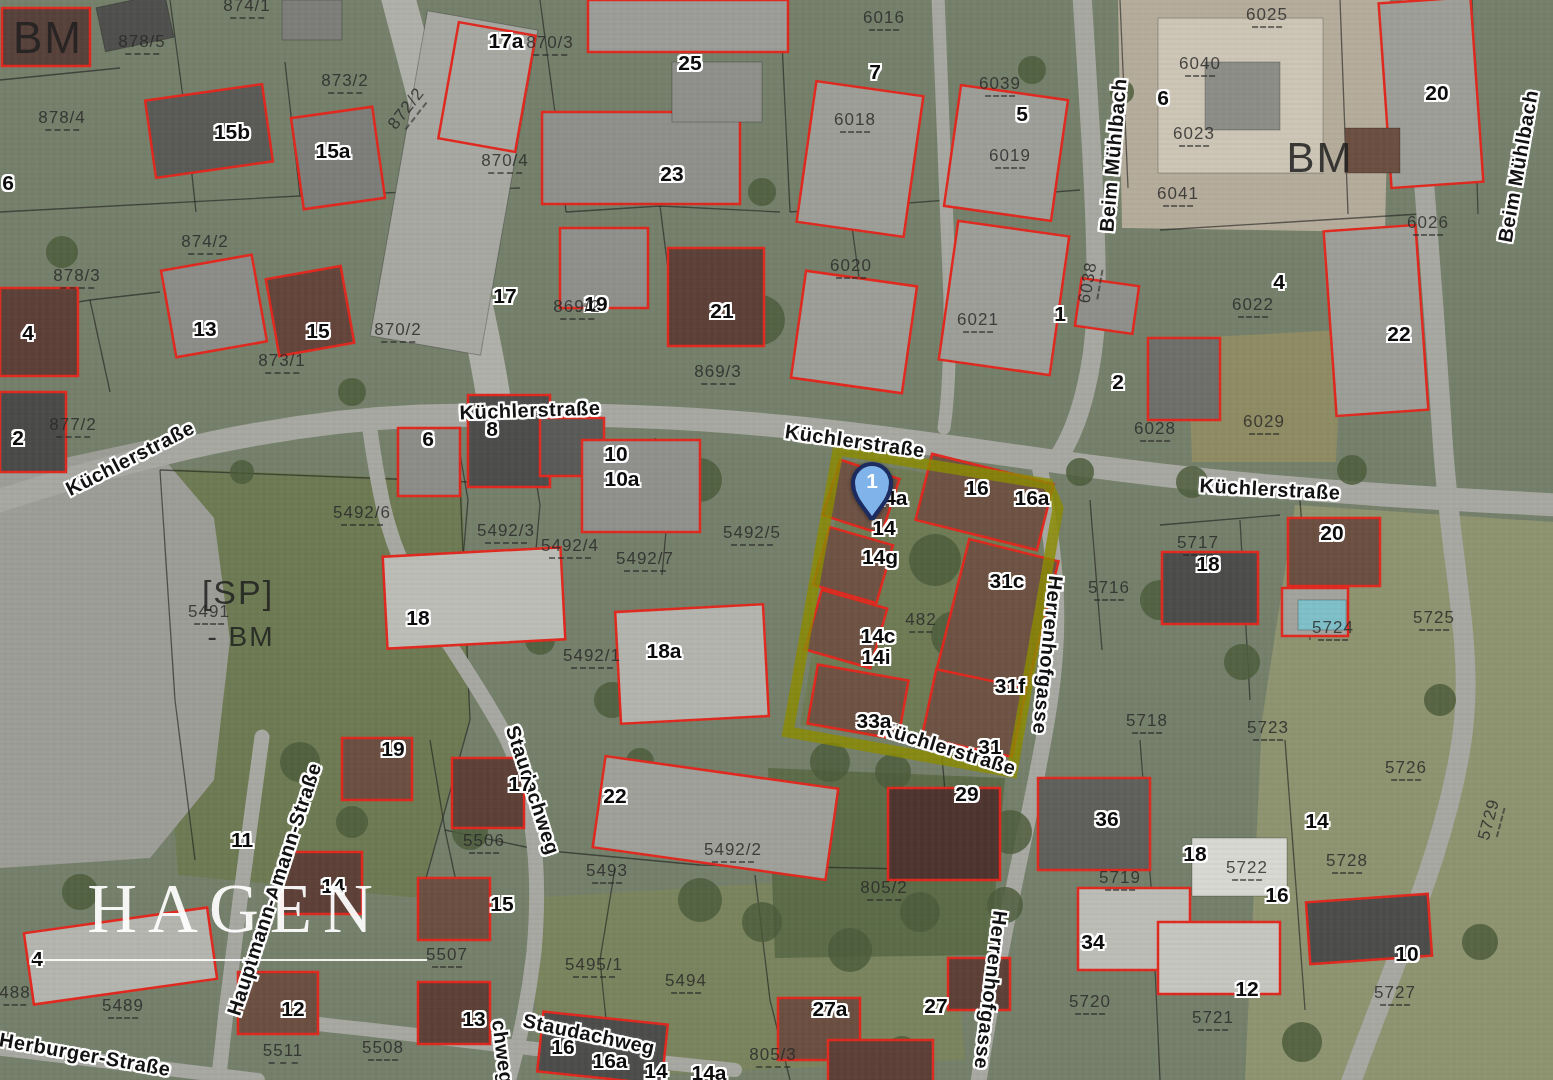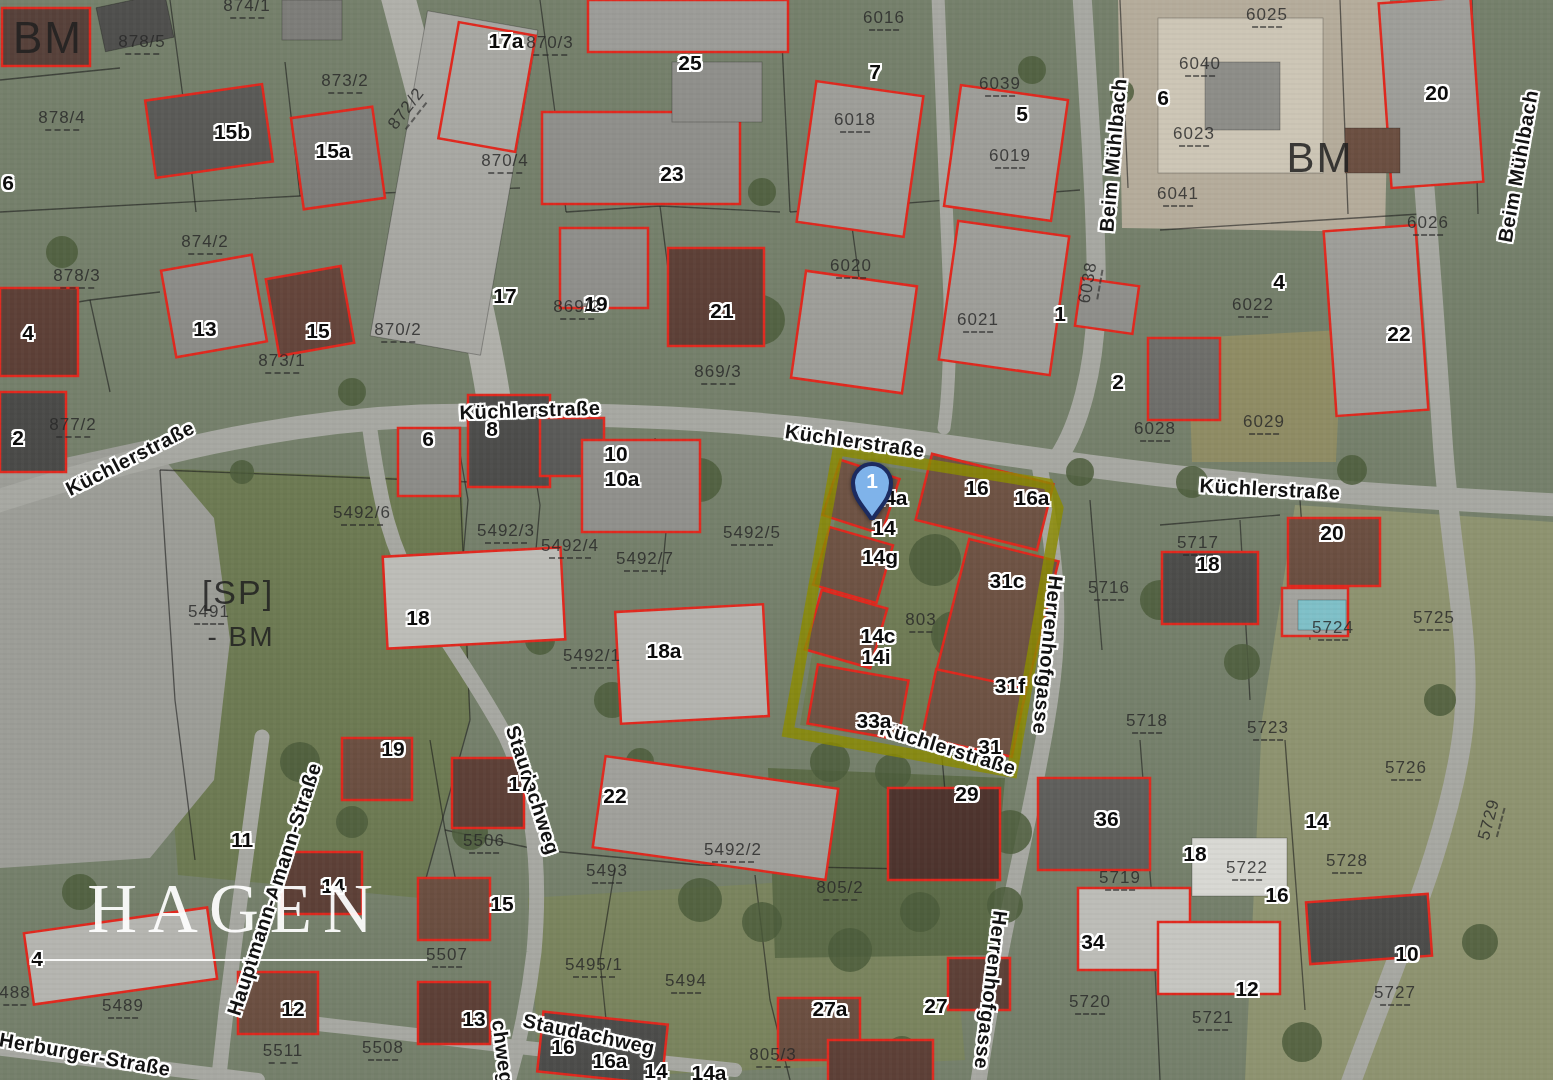--- a/index.html
+++ b/index.html
@@ -323,39 +323,39 @@
       <div class="lbl parcel" style="left: 1253px; top: 307px; --r: 0deg;"><span>6022</span><div class="dash"></div></div>
       <div class="lbl parcel" style="left: 1090px; top: 283px; --r: -80deg;"><span>6038</span><div class="dash"></div></div>
       <div class="lbl parcel" style="left: 1155px; top: 431px; --r: 0deg;"><span>6028</span><div class="dash"></div></div>
       <div class="lbl parcel" style="left: 1264px; top: 424px; --r: 0deg;"><span>6029</span><div class="dash"></div></div>
       <div class="lbl parcel" style="left: 362px; top: 515px; --r: 0deg;"><span>5492/6</span><div class="dash"></div></div>
       <div class="lbl parcel" style="left: 506px; top: 533px; --r: 0deg;"><span>5492/3</span><div class="dash"></div></div>
       <div class="lbl parcel" style="left: 570px; top: 548px; --r: 0deg;"><span>5492/4</span><div class="dash"></div></div>
       <div class="lbl parcel" style="left: 645px; top: 561px; --r: 0deg;"><span>5492/7</span><div class="dash"></div></div>
       <div class="lbl parcel" style="left: 752px; top: 535px; --r: 0deg;"><span>5492/5</span><div class="dash"></div></div>
       <div class="lbl parcel" style="left: 592px; top: 658px; --r: 0deg;"><span>5492/1</span><div class="dash"></div></div>
-      <div class="lbl parcel" style="left: 921px; top: 622px; --r: 0deg;"><span>803</span><div class="dash"></div></div>
+      <div class="lbl parcel" style="left: 921px; top: 622px; --r: 0deg;"><span>482</span><div class="dash"></div></div>
       <div class="lbl parcel" style="left: 1198px; top: 545px; --r: 0deg;"><span>5717</span><div class="dash"></div></div>
       <div class="lbl parcel" style="left: 1097px; top: 590px; margin-left: 12px; --r: 0deg;"><span>5716</span><div class="dash"></div></div>
       <div class="lbl parcel" style="left: 1333px; top: 630px; --r: 0deg;"><span>5724</span><div class="dash"></div></div>
       <div class="lbl parcel" style="left: 1434px; top: 620px; --r: 0deg;"><span>5725</span><div class="dash"></div></div>
       <div class="lbl parcel" style="left: 1147px; top: 723px; --r: 0deg;"><span>5718</span><div class="dash"></div></div>
       <div class="lbl parcel" style="left: 1268px; top: 730px; --r: 0deg;"><span>5723</span><div class="dash"></div></div>
       <div class="lbl parcel" style="left: 1406px; top: 770px; --r: 0deg;"><span>5726</span><div class="dash"></div></div>
       <div class="lbl parcel" style="left: 1491px; top: 820px; --r: -75deg;"><span>5729</span><div class="dash"></div></div>
       <div class="lbl parcel" style="left: 1347px; top: 863px; --r: 0deg;"><span>5728</span><div class="dash"></div></div>
       <div class="lbl parcel" style="left: 1395px; top: 995px; --r: 0deg;"><span>5727</span><div class="dash"></div></div>
       <div class="lbl parcel" style="left: 1120px; top: 880px; --r: 0deg;"><span>5719</span><div class="dash"></div></div>
       <div class="lbl parcel" style="left: 1247px; top: 870px; --r: 0deg;"><span>5722</span><div class="dash"></div></div>
       <div class="lbl parcel" style="left: 1090px; top: 1004px; --r: 0deg;"><span>5720</span><div class="dash"></div></div>
       <div class="lbl parcel" style="left: 1213px; top: 1020px; --r: 0deg;"><span>5721</span><div class="dash"></div></div>
       <div class="lbl parcel" style="left: 484px; top: 843px; --r: 0deg;"><span>5506</span><div class="dash"></div></div>
       <div class="lbl parcel" style="left: 607px; top: 873px; --r: 0deg;"><span>5493</span><div class="dash"></div></div>
       <div class="lbl parcel" style="left: 733px; top: 852px; --r: 0deg;"><span>5492/2</span><div class="dash"></div></div>
-      <div class="lbl parcel" style="left: 840px; top: 890px; text-align: center; --r: 0deg;"><span>805/2</span><div class="dash"></div></div>
+      <div class="lbl parcel" style="left: 884px; top: 890px; text-align: center; --r: 0deg;"><span>805/2</span><div class="dash"></div></div>
       <div class="lbl parcel" style="left: 447px; top: 957px; --r: 0deg;"><span>5507</span><div class="dash"></div></div>
       <div class="lbl parcel" style="left: 594px; top: 967px; --r: 0deg;"><span>5495/1</span><div class="dash"></div></div>
       <div class="lbl parcel" style="left: 686px; top: 983px; --r: 0deg;"><span>5494</span><div class="dash"></div></div>
       <div class="lbl parcel" style="left: 773px; top: 1057px; --r: 0deg;"><span>805/3</span><div class="dash"></div></div>
       <div class="lbl parcel" style="left: 123px; top: 1008px; --r: 0deg;"><span>5489</span><div class="dash"></div></div>
       <div class="lbl parcel" style="left: 283px; top: 1053px; --r: 0deg;"><span>5511</span><div class="dash"></div></div>
       <div class="lbl parcel" style="left: 383px; top: 1050px; --r: 0deg;"><span>5508</span><div class="dash"></div></div>
       <div class="lbl parcel" style="left: 15px; top: 995px; --r: 0deg;"><span>488</span><div class="dash"></div></div>
       <div class="lbl parcel" style="left: 209px; top: 614px; --r: 0deg;"><span>5491</span><div class="dash"></div></div>
     </div>

